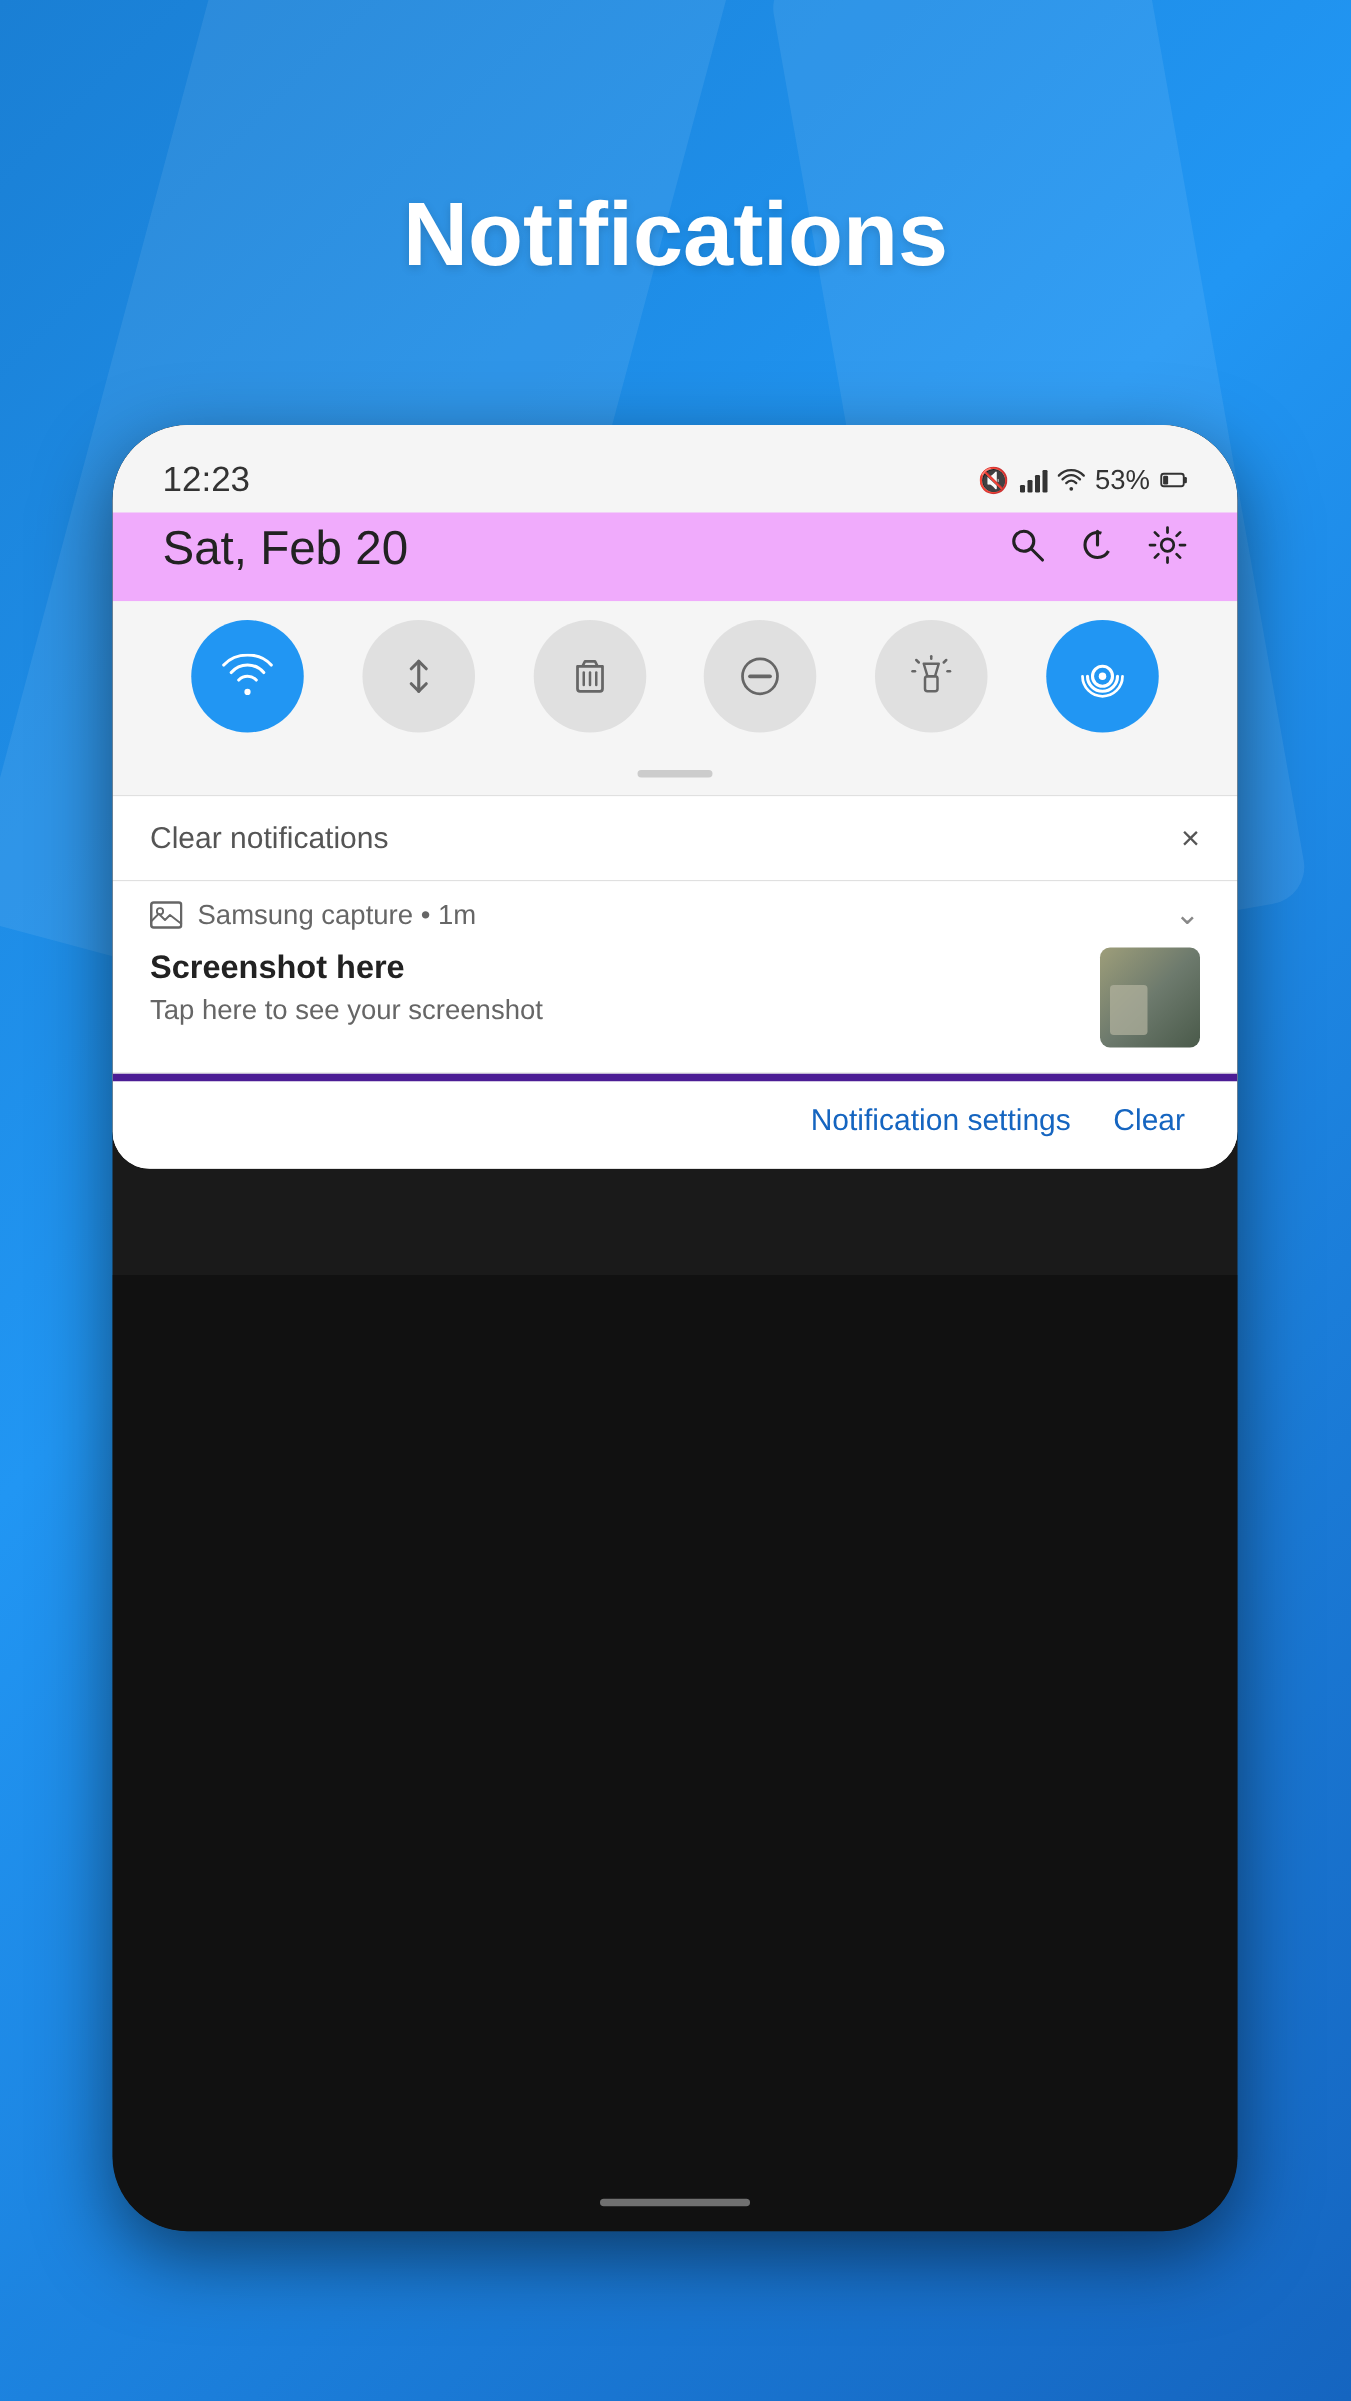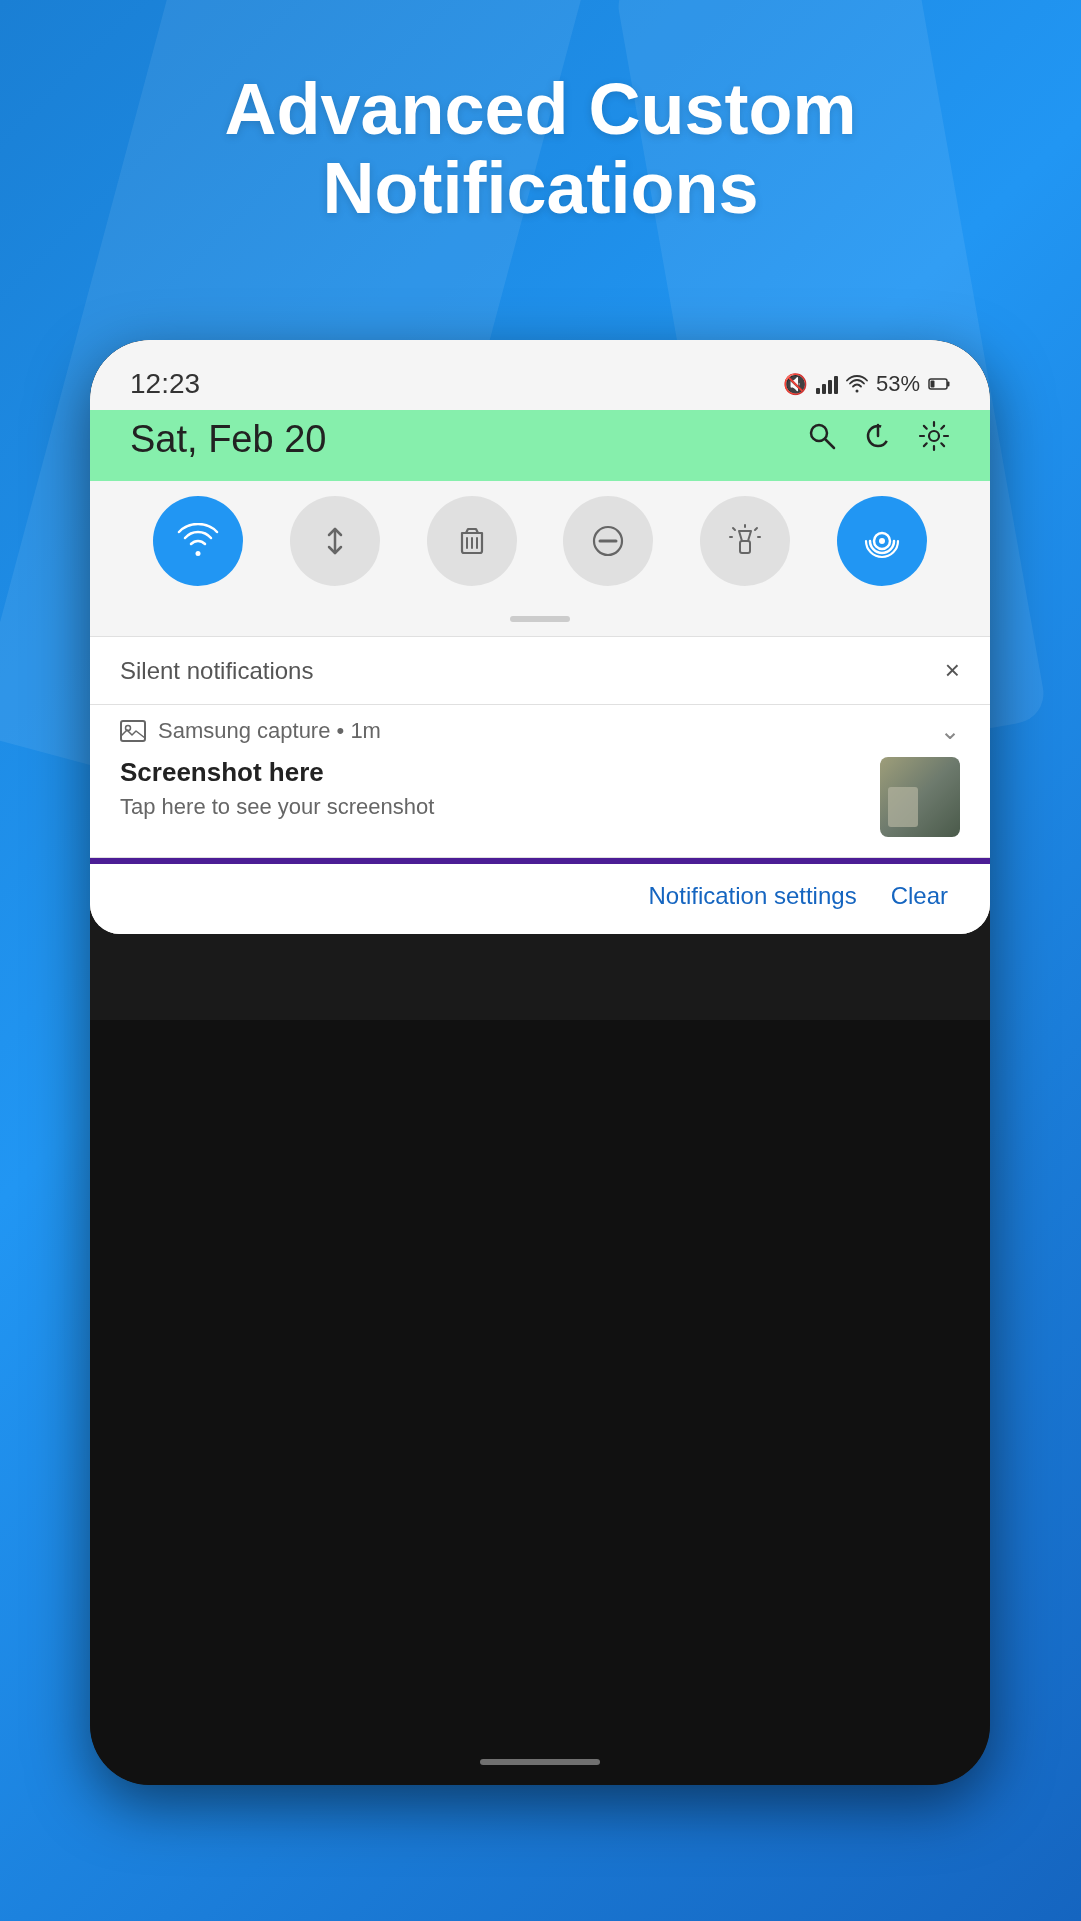--- a/index.html
+++ b/index.html
@@ -98,21 +98,21 @@
     .battery-text {
       font-size: 22px;
       color: #333;
     }
 
     
     .date-row {
       display: flex;
       justify-content: space-between;
       padding: 8px 40px 20px;
-      background: #86efac;
+      background: #f0abfc;
     }
     .date-text {
       font-size: 38px;
       font-weight: 400;
       color: #222;
     }
     .date-icons {
       display: flex;
       gap: 24px;
       align-items: center;
@@ -300,21 +300,21 @@
       border-radius: 1px;
     }
   </style>
 </head>
 <body>
 
 <div class="bg-shape bg-shape-1"></div>
 <div class="bg-shape bg-shape-2"></div>
 
 <div class="header-title">
-  <span>Advanced Custom</span><br>
+  <br>
   <span>Notifications</span>
 </div>
 
 <div class="phone-frame">
 
   <div class="phone-screen-dark">
     <div class="home-indicator"></div>
   </div>
 
   <div class="notification-panel">
@@ -429,21 +429,21 @@
       </div>
     </div>
 
     <div style="padding: 10px 0 14px; background:#f5f5f5; display:flex; justify-content:center;">
       <div class="drag-handle"></div>
     </div>
 
     <div class="divider"></div>
 
     <div class="silent-header">
-      <span class="silent-label">Silent notifications</span>
+      <span class="silent-label">Clear notifications</span>
       <span class="close-icon">×</span>
     </div>
 
     <div class="divider"></div>
 
     <div class="notification-card">
       <div class="notif-app-row">
         <div class="notif-app-info">
 
           <svg width="26" height="26" viewBox="0 0 26 26">

